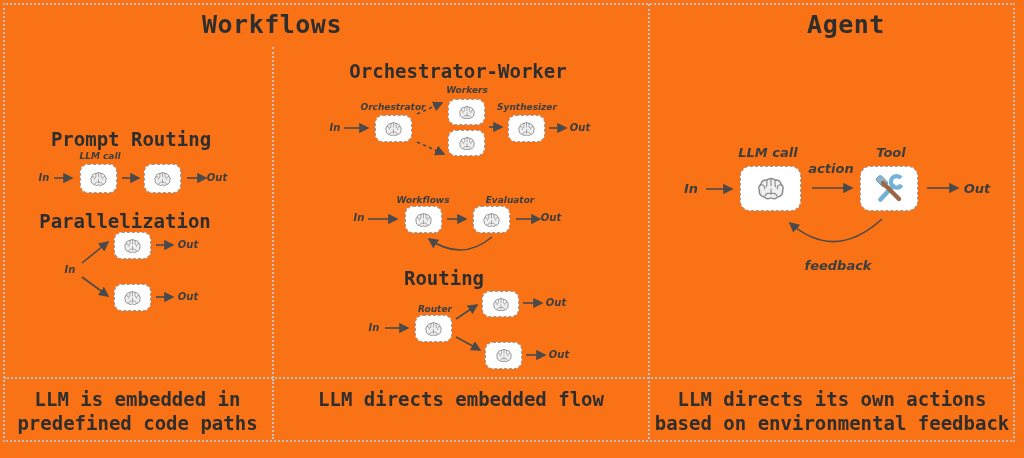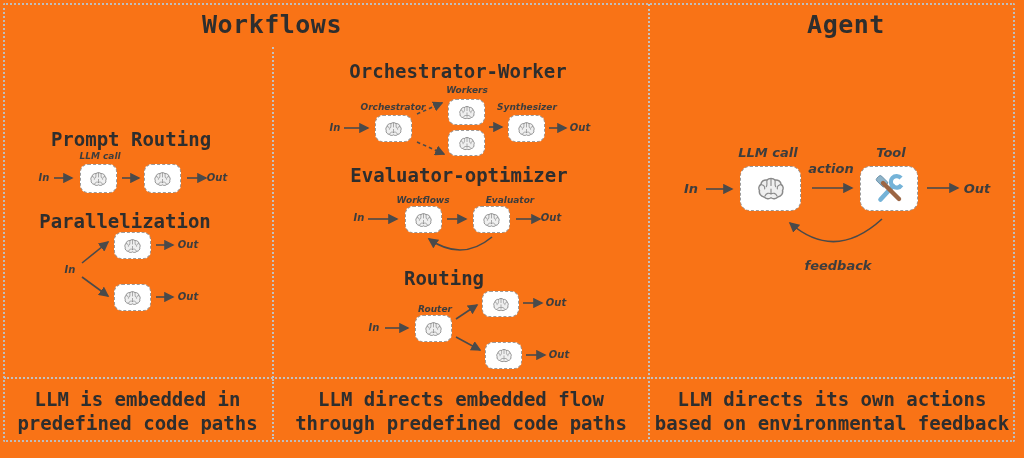--- a/index.html
+++ b/index.html
@@ -78,21 +78,20 @@
   <div class="divider v1b"></div>
   <div class="divider v2"></div>
   <div class="divider h"></div>
 
   <div class="main-title" style="left:272px; top:10px;">Workflows</div>
   <div class="main-title" style="left:846px; top:10px;">Agent</div>
 
   <div class="section-title" style="left:131px; top:128px;">Prompt Routing</div>
   <div class="section-title" style="left:125px; top:210px;">Parallelization</div>
   <div class="section-title" style="left:458px; top:60px;">Orchestrator-Worker</div>
-  <div class="section-title" style="left:459px; top:164px;">Evaluator-optimizer</div>
   <div class="section-title" style="left:444px; top:267px;">Routing</div>
 
   <svg class="arrow-layer" width="1024" height="458" xmlns="http://www.w3.org/2000/svg">
     <defs>
       <marker id="ah" viewBox="0 0 10 10" refX="8.5" refY="5" markerWidth="6.5" markerHeight="6.5" orient="auto-start-reverse">
         <path d="M0 0 L10 5 L0 10 z" fill="#4a4a4a"></path>
       </marker>
     </defs>
     <g stroke="#4a4a4a" stroke-width="1.6" fill="none">
 
@@ -234,20 +233,19 @@
   </div>
   <div class="hw md" style="left:977px; top:181px;">Out</div>
   <div class="hw md" style="left:838px; top:258px;">feedback</div>
 
   <div class="caption" style="left:3px; width:269px;">
     <span>LLM is embedded in</span>
     <span>predefined code paths</span>
   </div>
   <div class="caption" style="left:273px; width:376px;">
     <span>LLM directs embedded flow</span>
-    <span>through predefined code paths</span>
   </div>
   <div class="caption" style="left:650px; width:364px;">
     <span>LLM directs its own actions</span>
     <span>based on environmental feedback</span>
   </div>
 
 </div>
 
 </body></html>

